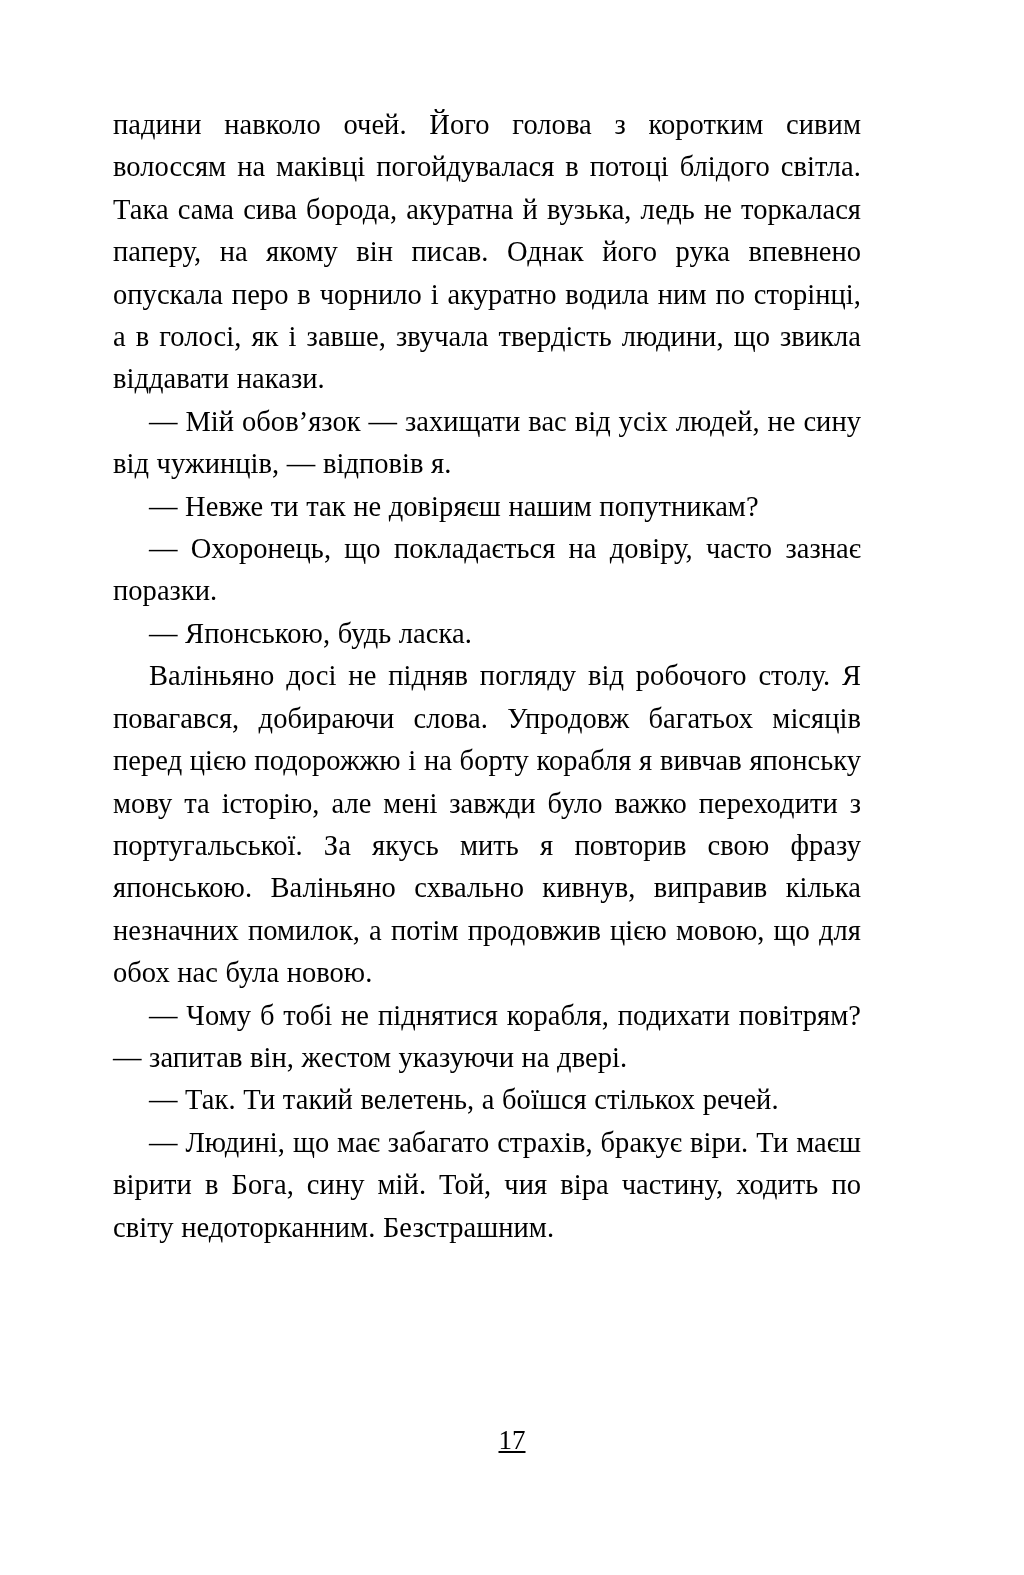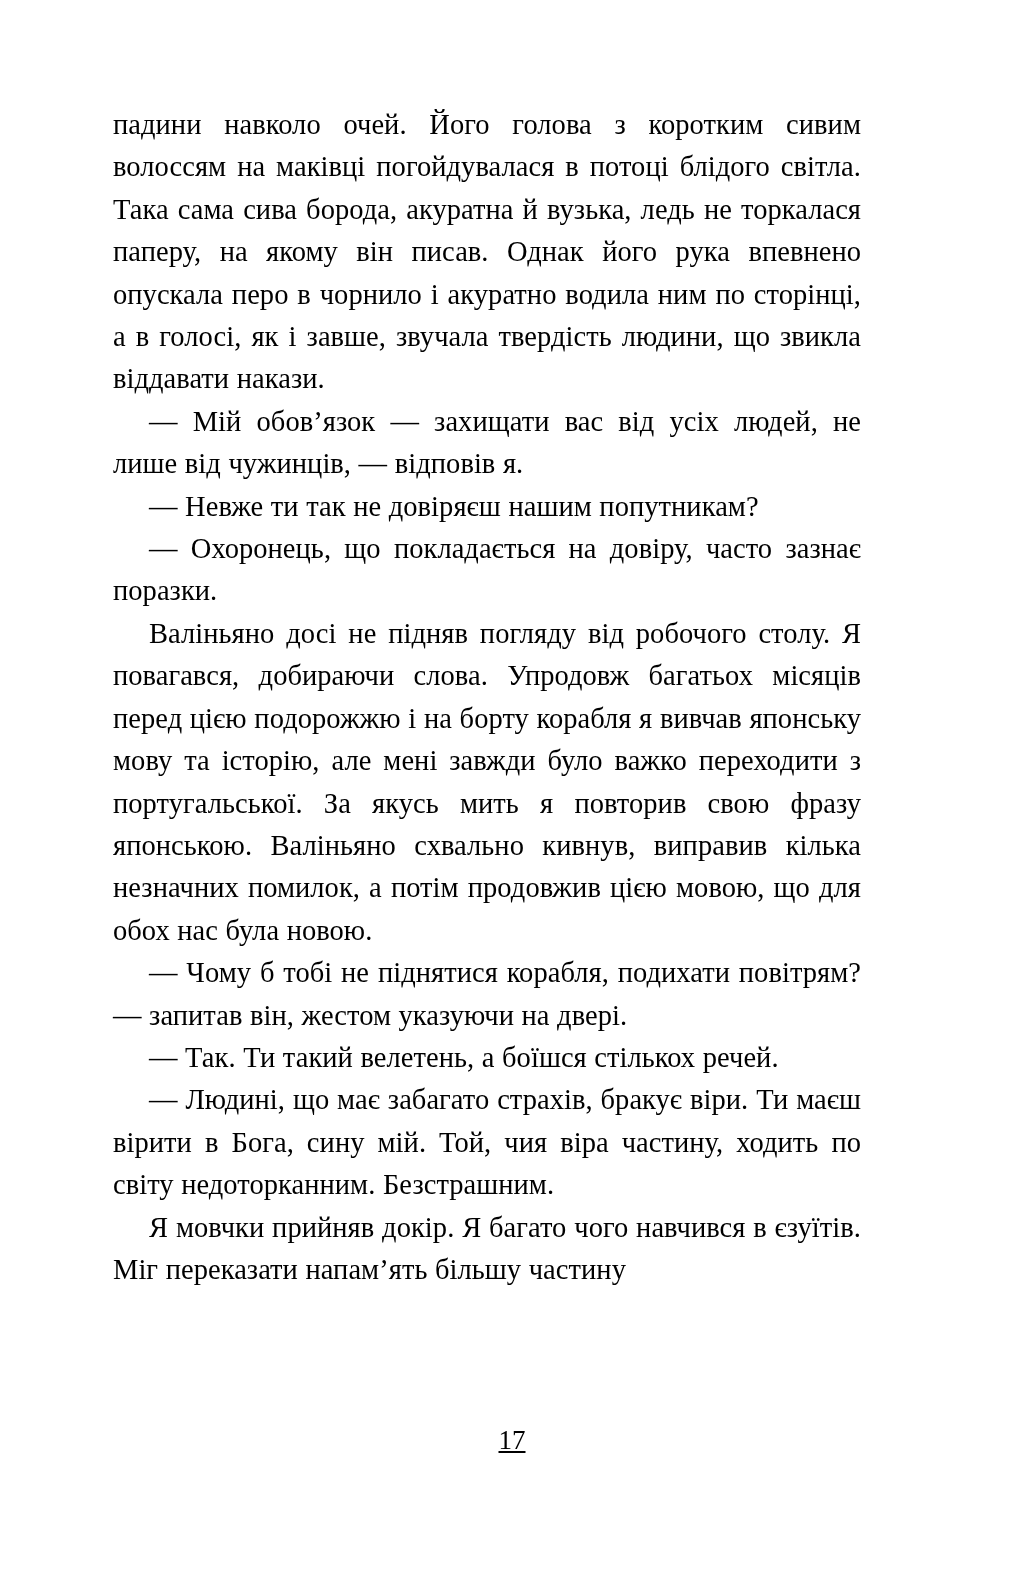--- a/index.html
+++ b/index.html
@@ -72,36 +72,36 @@
 </style>
 </head>
 <body>
 
 <div class="page">
 
   <div class="text-block">
 
     <p class="para cont">падини навколо очей. Його голова з коротким сивим волоссям на маківці погойдувалася в потоці блідого світла. Така сама сива борода, акуратна й вузька, ледь не торкалася паперу, на якому він писав. Однак його рука впевнено опускала перо в чорнило і акуратно водила ним по сторінці, а в голосі, як і завше, звучала твердість людини, що звикла віддавати накази.</p>
 
-    <p class="para indent">— Мій обов’язок — захищати вас від усіх людей, не лише від чужинців, — відповів я.</p>
+    <p class="para indent">— Мій обов’язок — захищати вас від усіх людей, не сину від чужинців, — відповів я.</p>
 
     <p class="para indent">— Невже ти так не довіряєш нашим попутникам?</p>
 
     <p class="para indent">— Охоронець, що покладається на довіру, часто зазнає поразки.</p>
 
+    <p class="para indent">— Японською, будь ласка.</p>
 
     <p class="para indent">Валіньяно досі не підняв погляду від робочого сто­лу. Я повагався, добираючи слова. Упродовж багатьох місяців перед цією подорожжю і на борту корабля я вивчав японську мову та історію, але мені завжди було важко переходити з португальської. За якусь мить я повторив свою фразу японською. Валіньяно схвально кивнув, виправив кілька незначних поми­лок, а потім продовжив цією мовою, що для обох нас була новою.</p>
 
     <p class="para indent">— Чому б тобі не піднятися корабля, подихати по­вітрям? — запитав він, жестом указуючи на двері.</p>
 
 
     <p class="para indent">— Так. Ти такий велетень, а боїшся стількох речей.</p>
 
 
     <p class="para indent">— Людині, що має забагато страхів, бракує віри. Ти маєш вірити в Бога, сину мій. Той, чия віра частину, ходить по світу недоторканним. Безстрашним.</p>
 
-    <p class="para indent last">Я мовчки прийняв докір. Я багато чого навчився в єзуїтів. Міг переказати напам’ять більшу частину</p>
 
   </div>
 
   <div class="folio">17</div>
 
 </div>
 
 </body></html>

